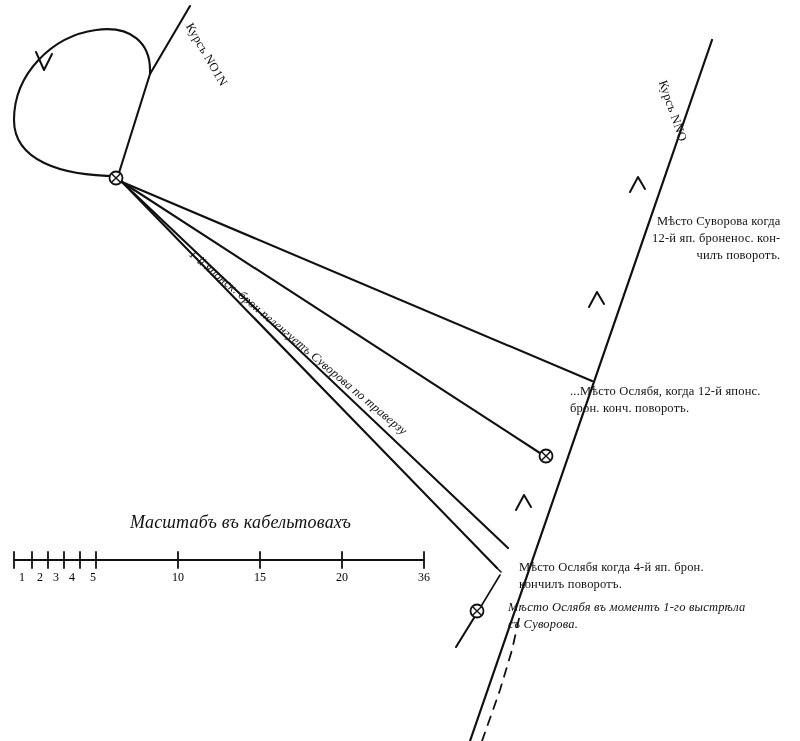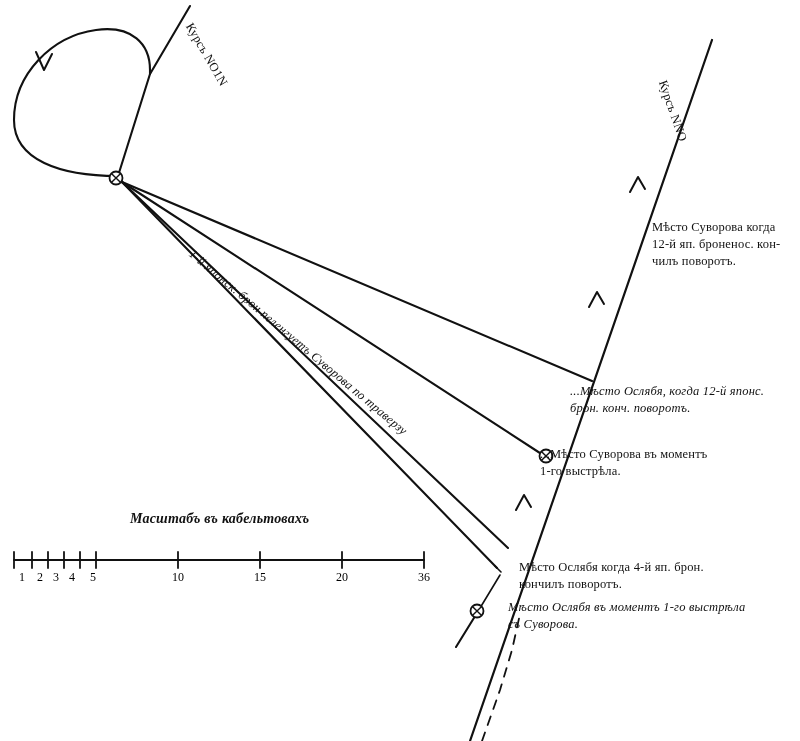--- a/index.html
+++ b/index.html
@@ -30,23 +30,22 @@
     font-family: "Liberation Serif", serif;
     font-size: 12.5px;
     line-height: 1.35;
     letter-spacing: 0.2px;
     white-space: pre;
   }
   .rot {
     transform-origin: left top;
   }
   .scale-title {
-    font-size: 14px;
+    font-size: 18px;
     font-style: italic;
-    font-weight: bold;
   }
   .tick-nums {
     position: absolute;
     font-family: "Liberation Serif", serif;
     font-size: 12px;
   }
   .tick-num {
     position: absolute;
     transform: translateX(-50%);
   }
@@ -116,29 +115,27 @@
     </g>
   </svg>
 
   <div class="lbl rot" style="left:196px; top:20px; transform: rotate(60deg);">Курсъ NO1N</div>
 
   <div class="lbl rot" style="left:670px; top:78px; transform: rotate(71deg);">Курсъ NNO</div>
 
 
   <div class="lbl rot" style="left:196px; top:246px; transform: rotate(40deg); font-style: italic;">1-й японск. брон пеленгуетъ Суворова по траверзу</div>
 
-  <div class="lbl" style="left:652px; top:219px;">Мѣсто Суворова когда
+  <div class="lbl" style="left:652px; top:213px;text-align:right;">Мѣсто Суворова когда
 12-й яп. броненос. кон-
 чилъ поворотъ.</div>
 
-  <div class="lbl" style="left:570px; top:383px;font-style:italic;">...Мѣсто Ослябя, когда 12-й японс.
+  <div class="lbl" style="left:570px; top:383px;">...Мѣсто Ослябя, когда 12-й японс.
 брон. конч. поворотъ.</div>
 
-  <div class="lbl" style="left:540px; top:446px;">...Мѣсто Суворова въ моментъ
-1-го выстрѣла.</div>
 
   <div class="lbl" style="left:519px; top:559px;">Мѣсто Ослябя когда 4-й яп. брон.
 кончилъ поворотъ.</div>
 
   <div class="lbl" style="left:508px; top:599px;font-style:italic;">Мѣсто Ослябя въ моментъ 1-го выстрѣла
 съ Суворова.</div>
 
   <div class="lbl scale-title" style="left:130px; top:510px;">Масштабъ въ кабельтовахъ</div>
 
   <div class="tick-nums" style="left:0; top:570px; width:800px; height:20px;">

